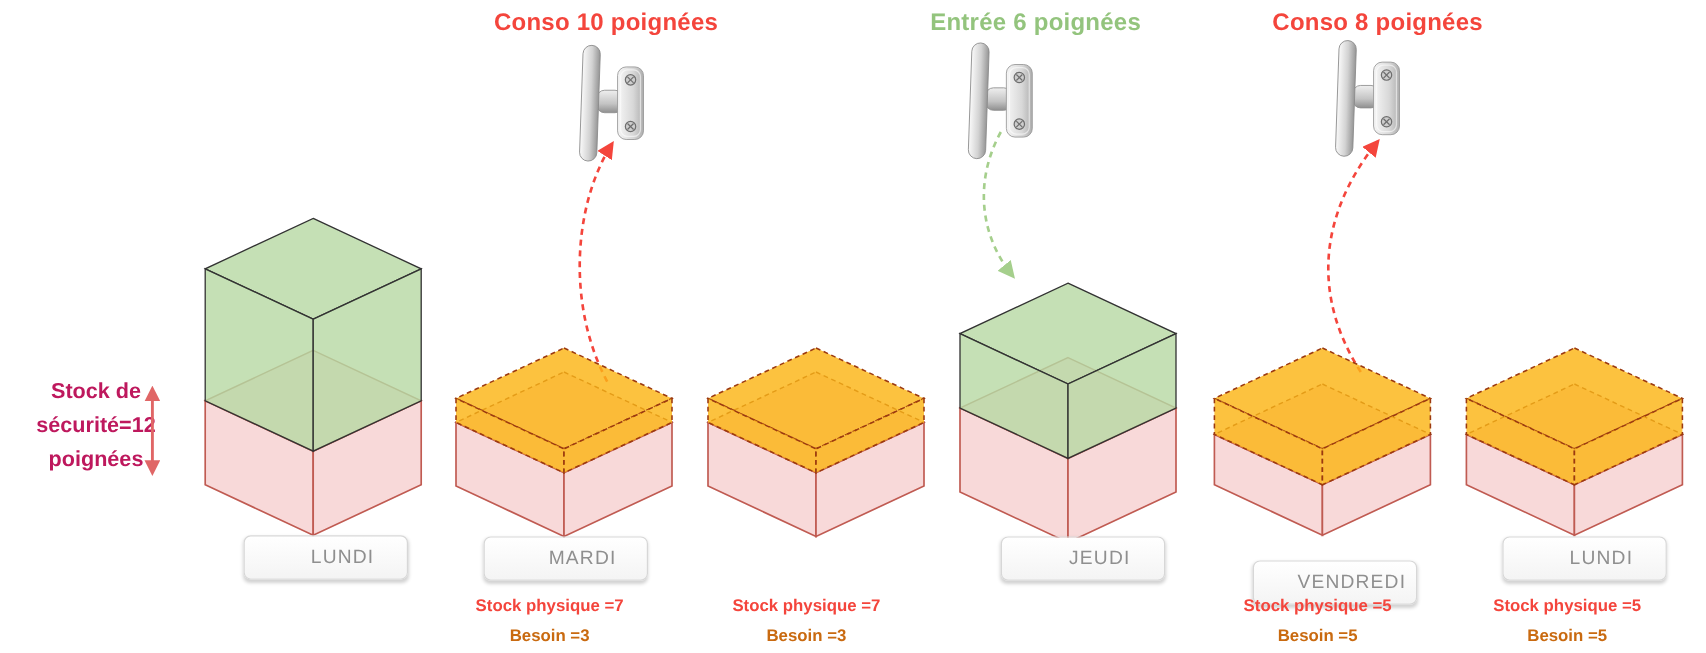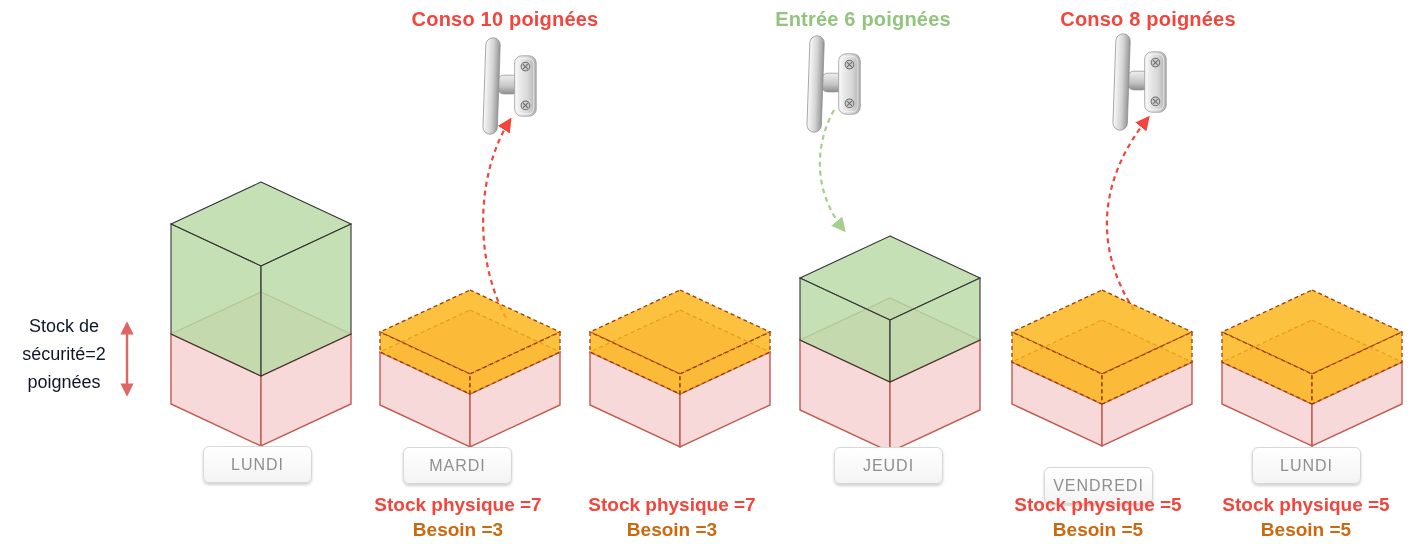--- a/index.html
+++ b/index.html
@@ -8,34 +8,34 @@
     font-family:"Liberation Sans",sans-serif;
   }
   .abs{position:absolute;}
   .ann{
     position:absolute;transform:translateX(-50%);white-space:nowrap;
     font-size:20px;font-weight:bold;letter-spacing:.2px;
   }
   .ann.red{color:#f4453c;}
   .ann.green{color:#93c47d;}
   .safety{
-    position:absolute;left:4px;top:312px;width:120px;text-align:center;
-    color:#0f172a;font-size:18px;font-weight:normal;line-height:28px;
+    position:absolute;left:20px;top:312px;width:120px;text-align:center;
+    color:#be185d;font-size:18px;font-weight:bold;line-height:28px;
   }
   .pill{
     position:absolute;width:107px;height:35px;border-radius:6px;
     background:linear-gradient(#ffffff,#f4f4f4);
     border:1px solid #d7d7d7;
     box-shadow:0 2px 3px rgba(0,0,0,.18);
     color:#8f8f8f;font-size:16px;letter-spacing:1px;
-    display:flex;align-items:center;justify-content:center;
+    display:flex;align-items:center;justify-content:center;padding-left:28px;
   }
   .stats{
     position:absolute;width:240px;text-align:center;line-height:25px;
-    font-size:19px;font-weight:bold;white-space:nowrap;
+    font-size:14px;font-weight:bold;white-space:nowrap;
   }
   .stats .stock{color:#f4453c;}
   .stats .besoin{color:#c96a10;}
   .overlay{position:absolute;left:0;top:0;pointer-events:none;}
   svg{display:block;}
 </style>
 </head>
 <body>
 
 <div class="stage">
@@ -92,21 +92,21 @@
     </svg>
   <svg class="abs" style="left:794px;top:30px;" width="72" height="108" viewBox="0 0 100 150">
       <use href="#handleSym"></use>
     </svg>
   <svg class="abs" style="left:1100px;top:28px;" width="72" height="108" viewBox="0 0 100 150">
       <use href="#handleSym"></use>
     </svg>
 
   <div class="safety">
     <span>Stock de</span><br>
-    <span>sécurité=2</span><br>
+    <span>sécurité=12</span><br>
     <span>poignées</span>
   </div>
 
   <svg class="overlay" width="1422" height="544" viewBox="0 0 1422 544">
     <line x1="127" y1="324" x2="127" y2="394" stroke="#e06666" stroke-width="2.4" marker-start="url(#mSalmon)" marker-end="url(#mSalmon)"></line>
     <path d="M 506 318 C 472 254, 478 170, 510 120" fill="none" stroke="#f4453c" stroke-width="2.2" stroke-dasharray="5 4" marker-end="url(#mRed)"></path>
     <path d="M 834 110 C 812 150, 816 196, 844 230" fill="none" stroke="#a5cf8c" stroke-width="2.2" stroke-dasharray="5 4" marker-end="url(#mGreen)"></path>
     <path d="M 1134 310 C 1094 248, 1098 180, 1148 118" fill="none" stroke="#f4453c" stroke-width="2.2" stroke-dasharray="5 4" marker-end="url(#mRed)"></path>
   </svg>
 

